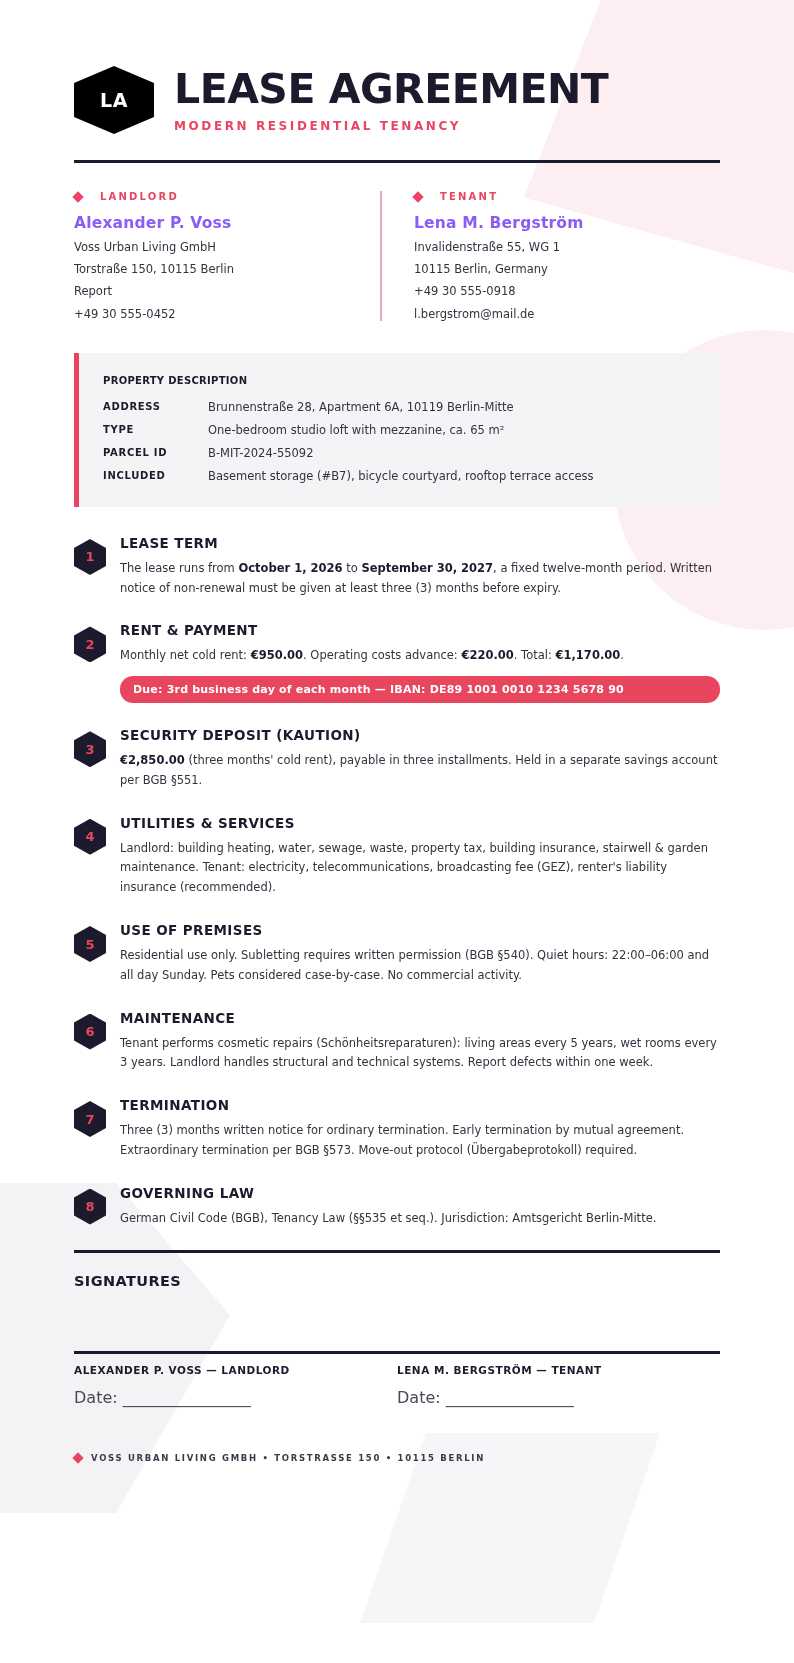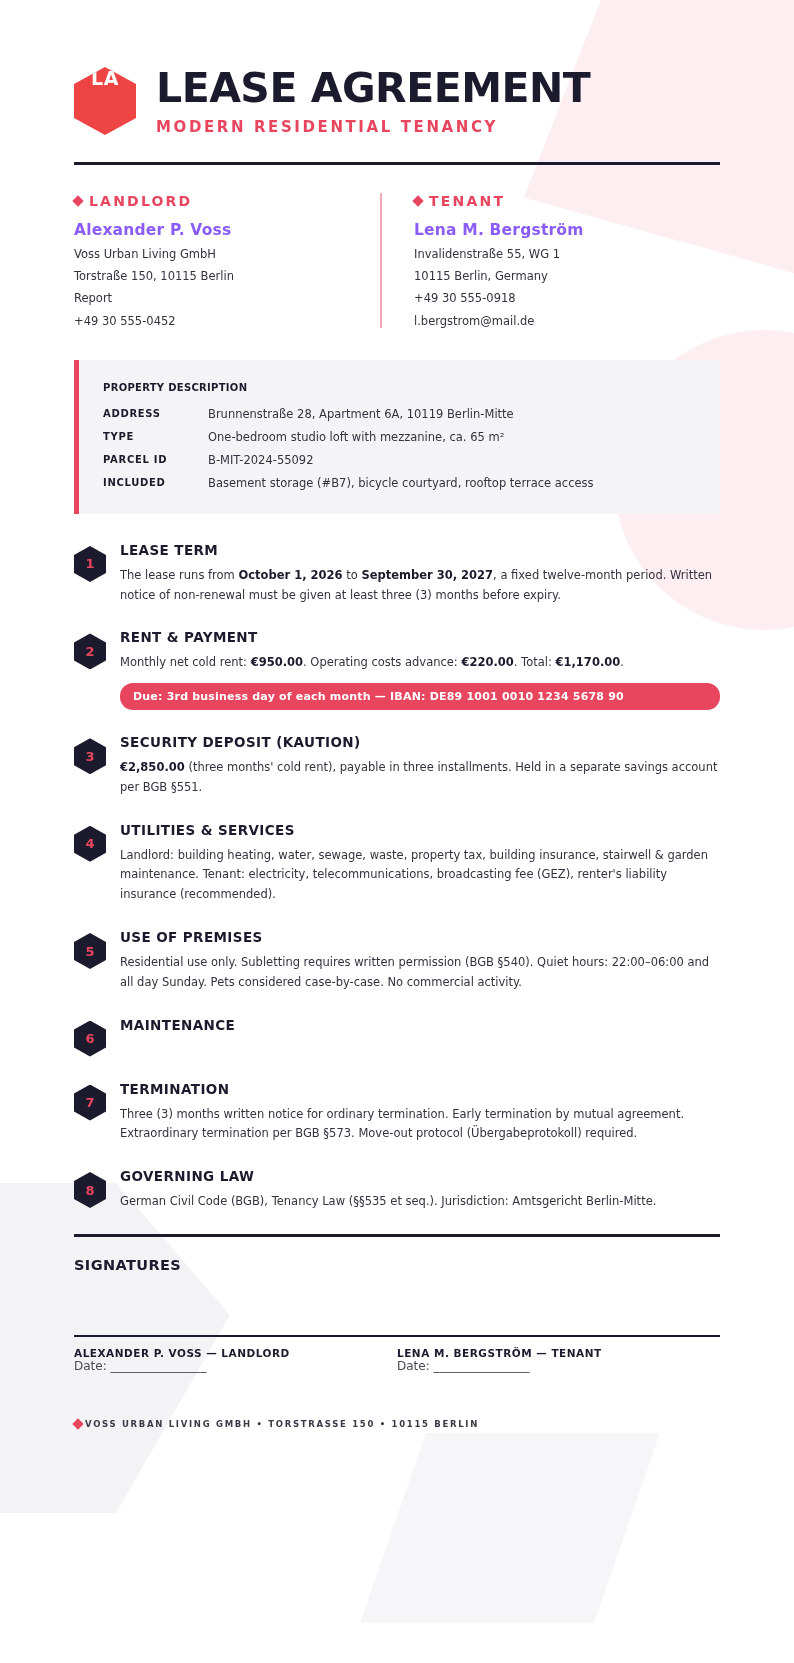--- a/index.html
+++ b/index.html
@@ -32,47 +32,47 @@
     bottom:40px;left:360px;width:300px;height:190px;
     background:#f6f6f8;
     clip-path:polygon(22% 0,100% 0,78% 100%,0 100%);
   }
 
   .page{position:relative;z-index:2;padding:0 74px;}
 
   
   .header{display:flex;align-items:center;gap:20px;padding-top:66px;}
   .logo-hex{
-    width:62px;height:68px;flex:none;
-    background:#ef4444;
+    width:80px;height:68px;flex:none;
+    background:#000000;
     clip-path:polygon(50% 0,100% 25%,100% 75%,50% 100%,0 75%,0 25%);
-    display:flex;align-items:flex-start;justify-content:center;
+    display:flex;align-items:center;justify-content:center;
   }
   .logo-hex span{
     color:#fff;font-weight:bold;font-size:19px;letter-spacing:.5px;
   }
   .title-wrap{padding-top:2px;}
   .doc-title{
     font-size:41px;font-weight:bold;letter-spacing:-.5px;line-height:1;
     color:#1c1b2e;
     font-family:"DejaVu Sans","Liberation Sans",sans-serif;
   }
   .doc-sub{
-    margin-top:9px;color:#e8465f;font-size:15px;font-weight:bold;
+    margin-top:9px;color:#e8465f;font-size:12px;font-weight:bold;
     letter-spacing:2.6px;
   }
   .rule-top{height:3px;background:#1c1b2e;margin-top:26px;}
 
   
   .parties{display:flex;margin-top:28px;}
   .party{flex:1;}
   .party.tenant{padding-left:32px;border-left:2px solid #f0a7b4;}
   .party-tag{
-    display:flex;align-items:center;gap:7px;
-    color:#e8465f;font-size:14px;font-weight:bold;letter-spacing:2.2px;
+    display:flex;align-items:center;gap:18px;
+    color:#e8465f;font-size:10px;font-weight:bold;letter-spacing:2.2px;
   }
   .diamond{
     width:8px;height:8px;background:#e8465f;flex:none;
     transform:rotate(45deg);
   }
   .party-name{
     margin-top:12px;font-size:15.5px;font-weight:bold;color:#8b5cf6;
     letter-spacing:.2px;
   }
   .party-line{
@@ -120,25 +120,25 @@
   .rule-sig{height:3px;background:#1c1b2e;margin-top:14px;}
   .sig-head{
     font-size:14.5px;font-weight:bold;letter-spacing:.4px;margin-top:20px;
   }
   .sig-row{display:flex;margin-top:62px;}
   .sig-col{flex:1;}
   .sig-line{height:2.5px;background:#1c1b2e;}
   .sig-label{
     margin-top:10px;font-size:10.5px;font-weight:bold;letter-spacing:.5px;
   }
-  .sig-date{margin-top:0;font-size:12px;color:#4a4956;}
+  .sig-date{margin-top:12px;font-size:16px;color:#4a4956;}
 
   
   .footer{
-    display:flex;align-items:center;gap:3px;margin-top:46px;
+    display:flex;align-items:center;gap:9px;margin-top:46px;
     padding-bottom:70px;
   }
   .footer-text{
     color:#3a3947;font-size:8.5px;font-weight:bold;letter-spacing:1.7px;
   }
 </style>
 </head>
 <body>
 
 <div class="deco deco-tr"></div>
@@ -252,20 +252,21 @@
           <div class="clause-title">USE OF PREMISES</div>
           <div class="clause-text"><span>Residential use only. Subletting requires written permission (BGB §540). Quiet hours: 22:00–06:00 and all day Sunday. Pets considered case-by-case. No commercial activity.</span></div>
         </div>
       </div>
       <div class="clause">
         <div class="hexnum">
           <span>6</span>
         </div>
         <div class="clause-body">
           <div class="clause-title">MAINTENANCE</div>
+          <div class="clause-text"><span>Tenant performs cosmetic repairs (Schönheitsreparaturen): living areas every 5 years, wet rooms every 3 years. Landlord handles structural and technical systems. Report defects within one week.</span></div>
         </div>
       </div>
       <div class="clause">
         <div class="hexnum">
           <span>7</span>
         </div>
         <div class="clause-body">
           <div class="clause-title">TERMINATION</div>
           <div class="clause-text"><span>Three (3) months written notice for ordinary termination. Early termination by mutual agreement. Extraordinary termination per BGB §573. Move-out protocol (Übergabeprotokoll) required.</span></div>
         </div>

